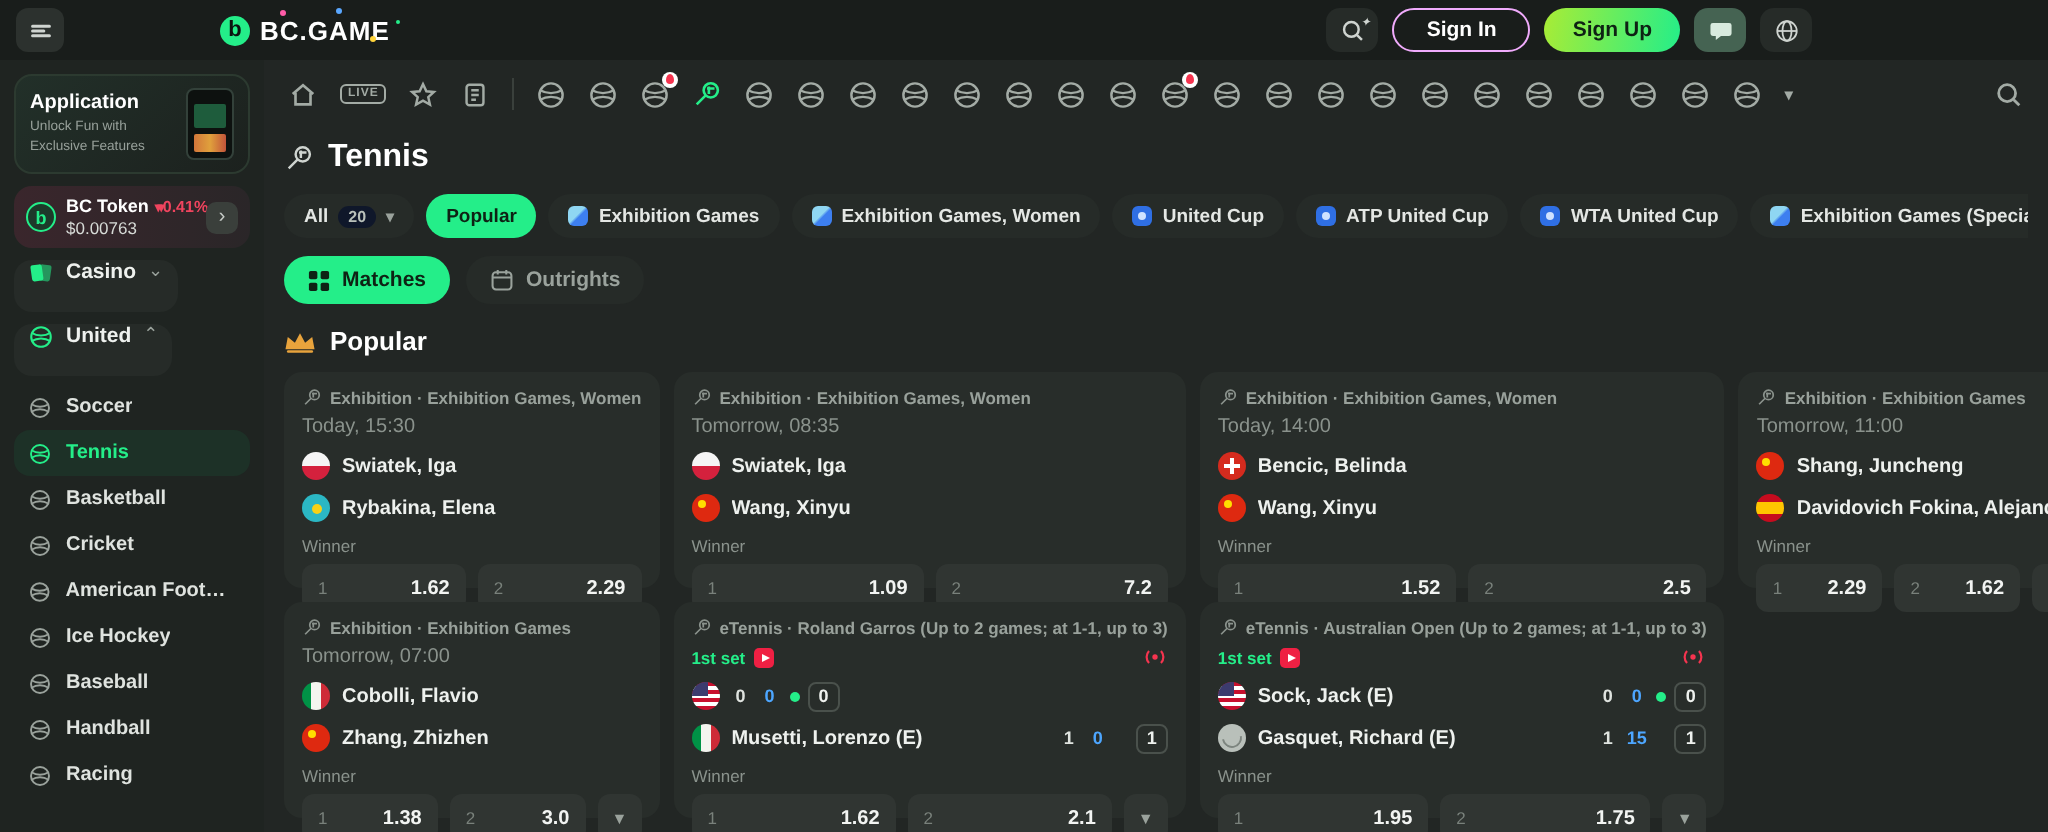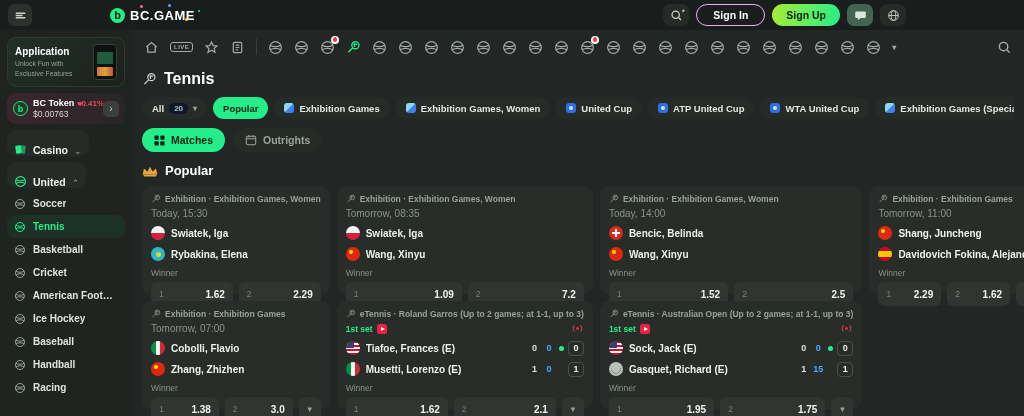--- a/index.html
+++ b/index.html
@@ -40,21 +40,21 @@
   .phone::before{content:"";position:absolute;left:3px;right:3px;top:7px;height:12px;background:#1e5c3c;border-radius:1px}
   .token{margin-top:6px;background:linear-gradient(90deg,#3a262c,#2a2628);border-radius:9px;padding:5px 6px;display:flex;align-items:center;gap:5px}
   .token-ico{width:15px;height:15px;border-radius:50%;background:#1d3a2a;border:1.5px solid #24ee89;color:#24ee89;font-size:9px;font-weight:800;display:grid;place-items:center;flex:none}
   .token-mid{flex:1;min-width:0}
   .token-row1{display:flex;align-items:center;gap:3px}
   .token-name{font-size:9px;font-weight:800;color:#fff;white-space:nowrap}
   .token-change{font-size:8px;font-weight:700;color:#f0445e;white-space:nowrap}
   .token-change::before{content:"▾▾";letter-spacing:-2px;margin-right:1px;font-size:7px}
   .token-price{font-size:8.5px;color:#d6dad6;margin-top:1px}
   .token-go{width:16px;height:16px;border-radius:5px;background:#3a3f3b;color:#c7ccc8;font-size:10px;display:grid;place-items:center;flex:none}
-  .side-cat{margin-top:6px;height:26px;background:#262b28;border-radius:9px;display:flex;align-items:flex-end;gap:6px;padding:0 7px}
+  .side-cat{margin-top:6px;height:26px;background:#262b28;border-radius:9px;display:flex;align-items:flex-start;gap:6px;padding:0 7px}
   .side-cat .lbl{flex:1;font-size:10.5px;font-weight:700;color:#eef1ee}
   .cat-ico{color:#24ee89}
   .chev{color:#9aa29c;font-size:9px}
   .sports-list{margin-top:4px}
   .side-item{height:23px;display:flex;align-items:center;gap:7px;padding:0 7px;border-radius:8px;width:100%;text-align:left}
   .side-item .ico{color:#9aa29c}
   .side-item .lbl{font-size:10px;font-weight:700;color:#dfe3df;white-space:nowrap;overflow:hidden;text-overflow:ellipsis}
   .side-item.active{background:#1d3127}
   .side-item.active .lbl,.side-item.active .ico{color:#24ee89}
 
@@ -704,21 +704,20 @@
       <span class="phase-txt">1st set</span>
       <span class="play-badge"></span>
       <span class="spacer"></span>
       <svg viewBox="0 0 16 14" width="13" height="11" fill="none" stroke="#f5344f" stroke-width="1.4">
                 <path d="M4.2 3.2a5.5 5.5 0 0 0 0 7.6M11.8 3.2a5.5 5.5 0 0 1 0 7.6"></path>
                 <circle cx="8" cy="7" r="1.7" fill="#f5344f" stroke="none"></circle>
               </svg>
     </div>
     <div class="p-row">
       <span class="flag us"></span>
-      <span class="p-name">Tiafoe, Frances (E)</span>
       <span class="scores">
         <b class="s1">0</b>
         <b class="s2">0</b>
         <i class="dot on"></i>
         <b class="s3">0</b>
       </span>
     </div>
     <div class="p-row">
       <span class="flag it"></span>
       <span class="p-name">Musetti, Lorenzo (E)</span>

